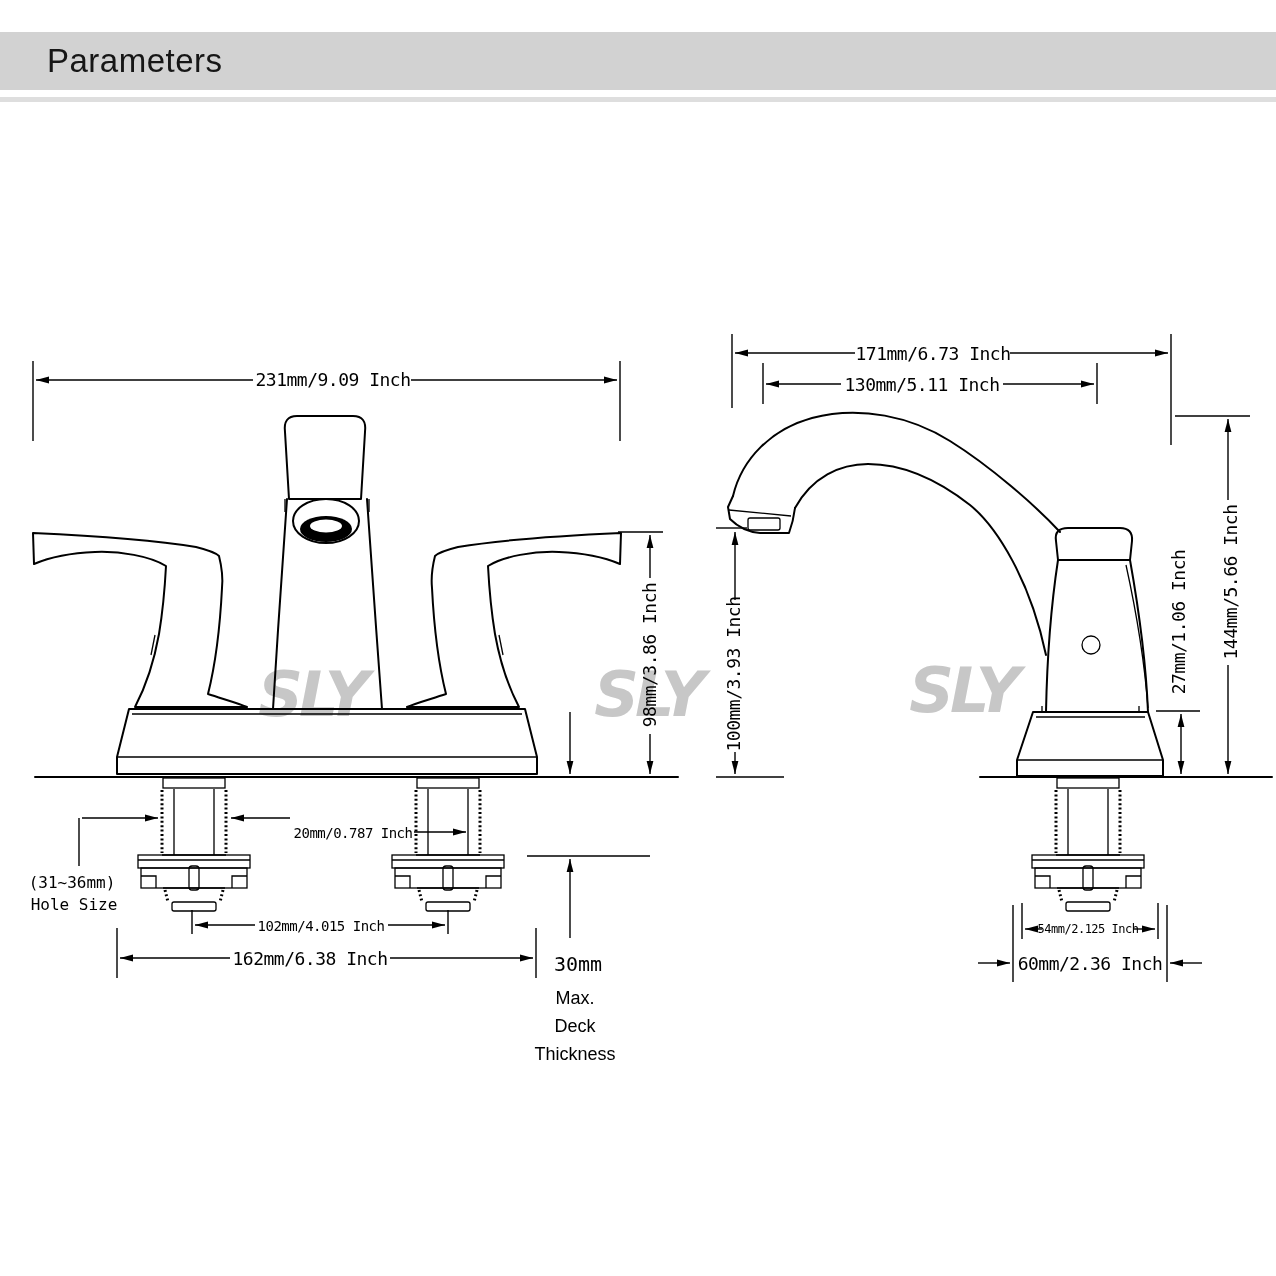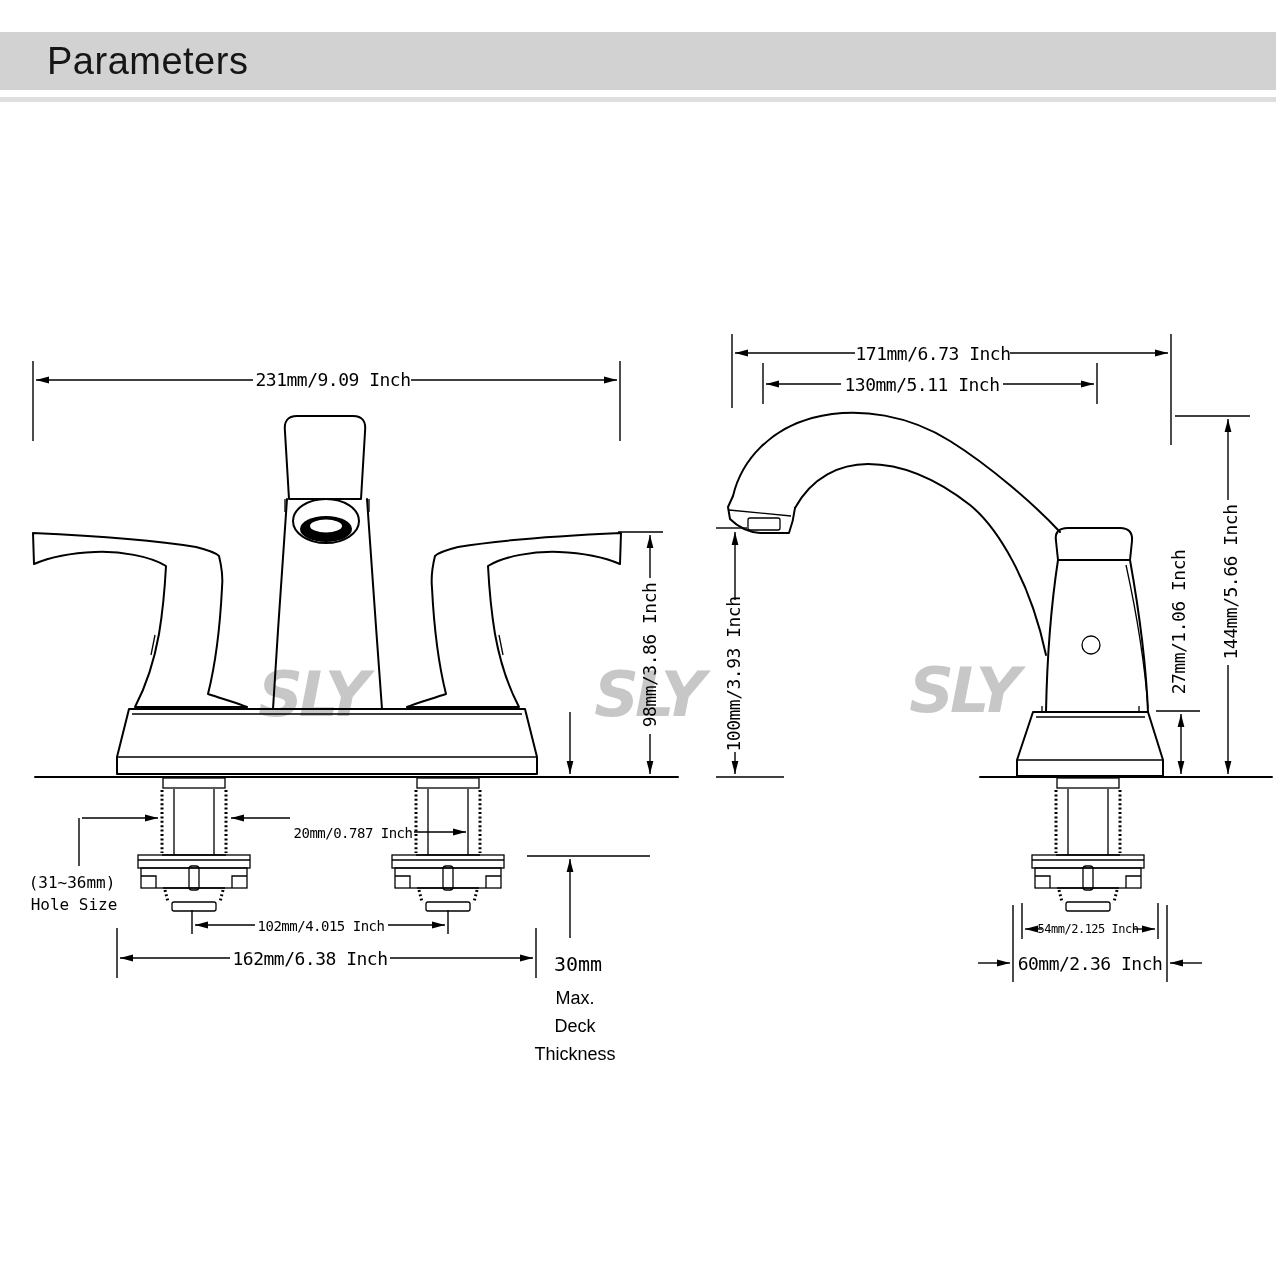--- a/index.html
+++ b/index.html
@@ -1,20 +1,20 @@
 <!DOCTYPE html>
 <html><head>
 <meta charset="utf-8">
 <style>
   html,body{margin:0;padding:0;background:#fff;}
   #page{position:relative;width:1276px;height:1276px;background:#ffffff;overflow:hidden;
         font-family:"Liberation Sans",sans-serif;}
   #header-bar{position:absolute;left:0;top:32px;width:1276px;height:58px;background:#d2d2d2;
               display:flex;align-items:center;}
-  #header-bar .title{font-size:38px;color:#161616;margin-left:47px;letter-spacing:0.5px;}
+  #header-bar .title{font-size:33px;color:#161616;margin-left:47px;letter-spacing:0.5px;}
   #header-strip{position:absolute;left:0;top:97px;width:1276px;height:5px;background:#dedede;}
   svg{position:absolute;left:0;top:0;}
   .ol{fill:none;stroke:#000;stroke-width:2;stroke-linejoin:round;stroke-linecap:round;}
   .thin{fill:none;stroke:#000;stroke-width:1.3;}
   .dimline{fill:none;stroke:#000;stroke-width:1.4;}
   .thread{fill:none;stroke:#000;stroke-width:3;stroke-dasharray:2 2.4;}
   text{fill:#000;font-family:"DejaVu Sans Mono",monospace;}
   .dim{font-size:18px;letter-spacing:-0.5px;}
   .dim-sm{font-size:14px;letter-spacing:-0.5px;}
   .dim-xs{font-size:12px;letter-spacing:-0.5px;}

